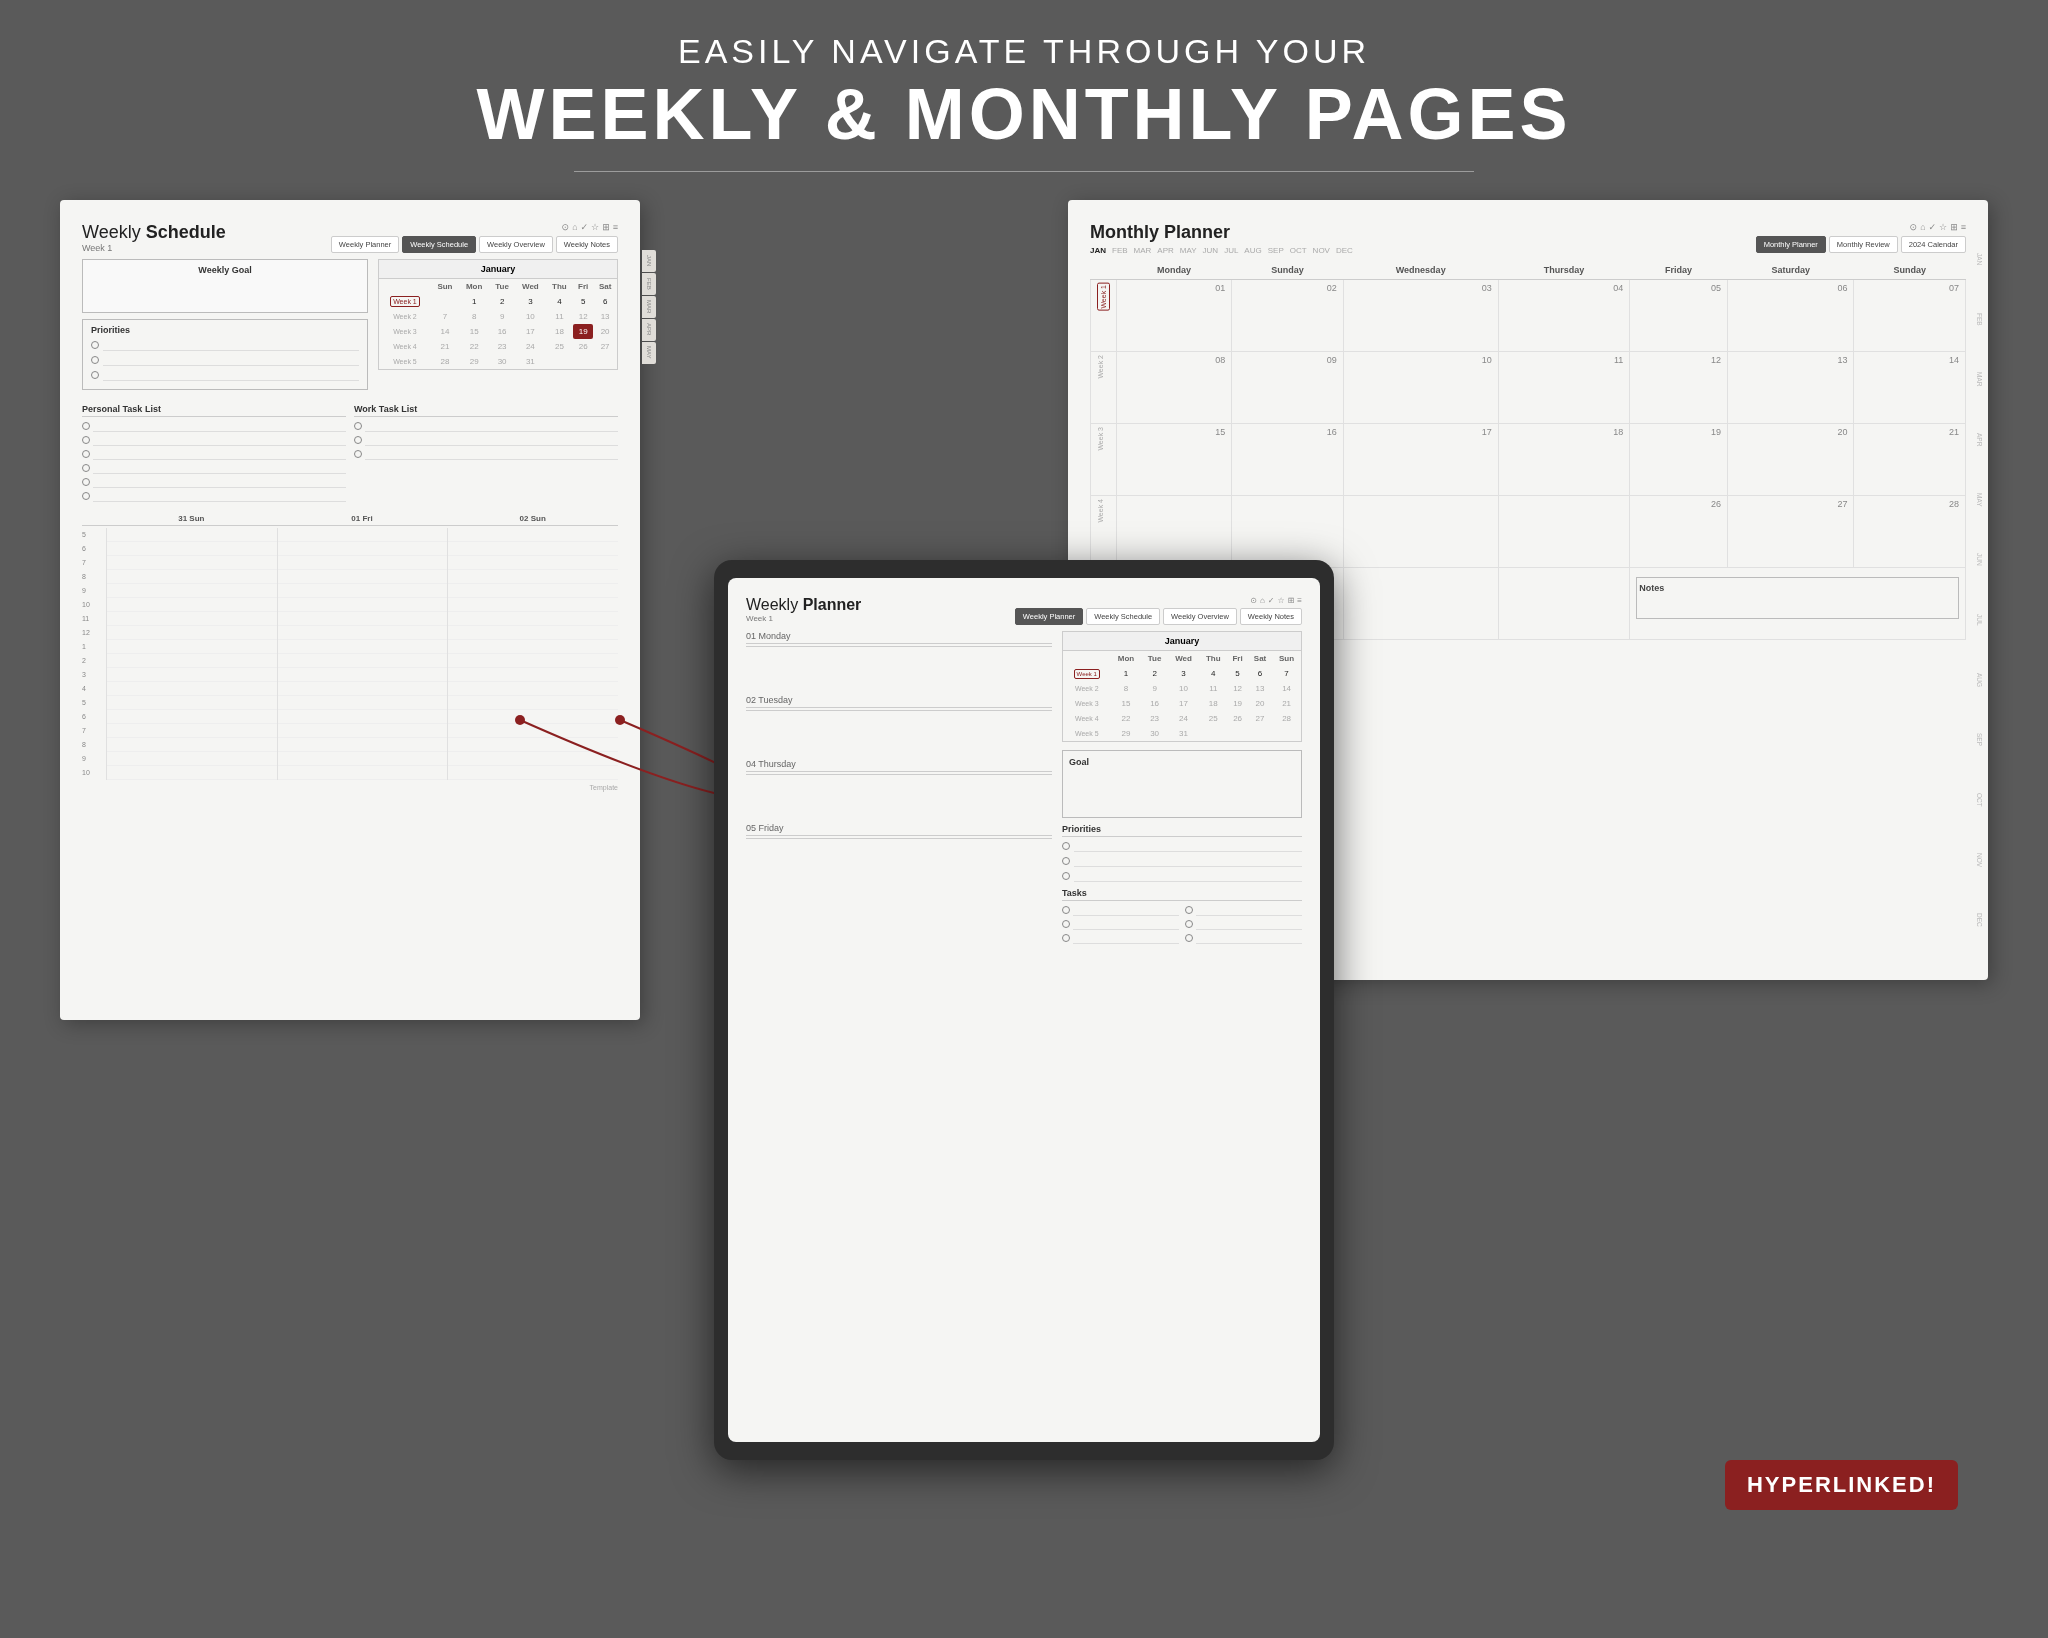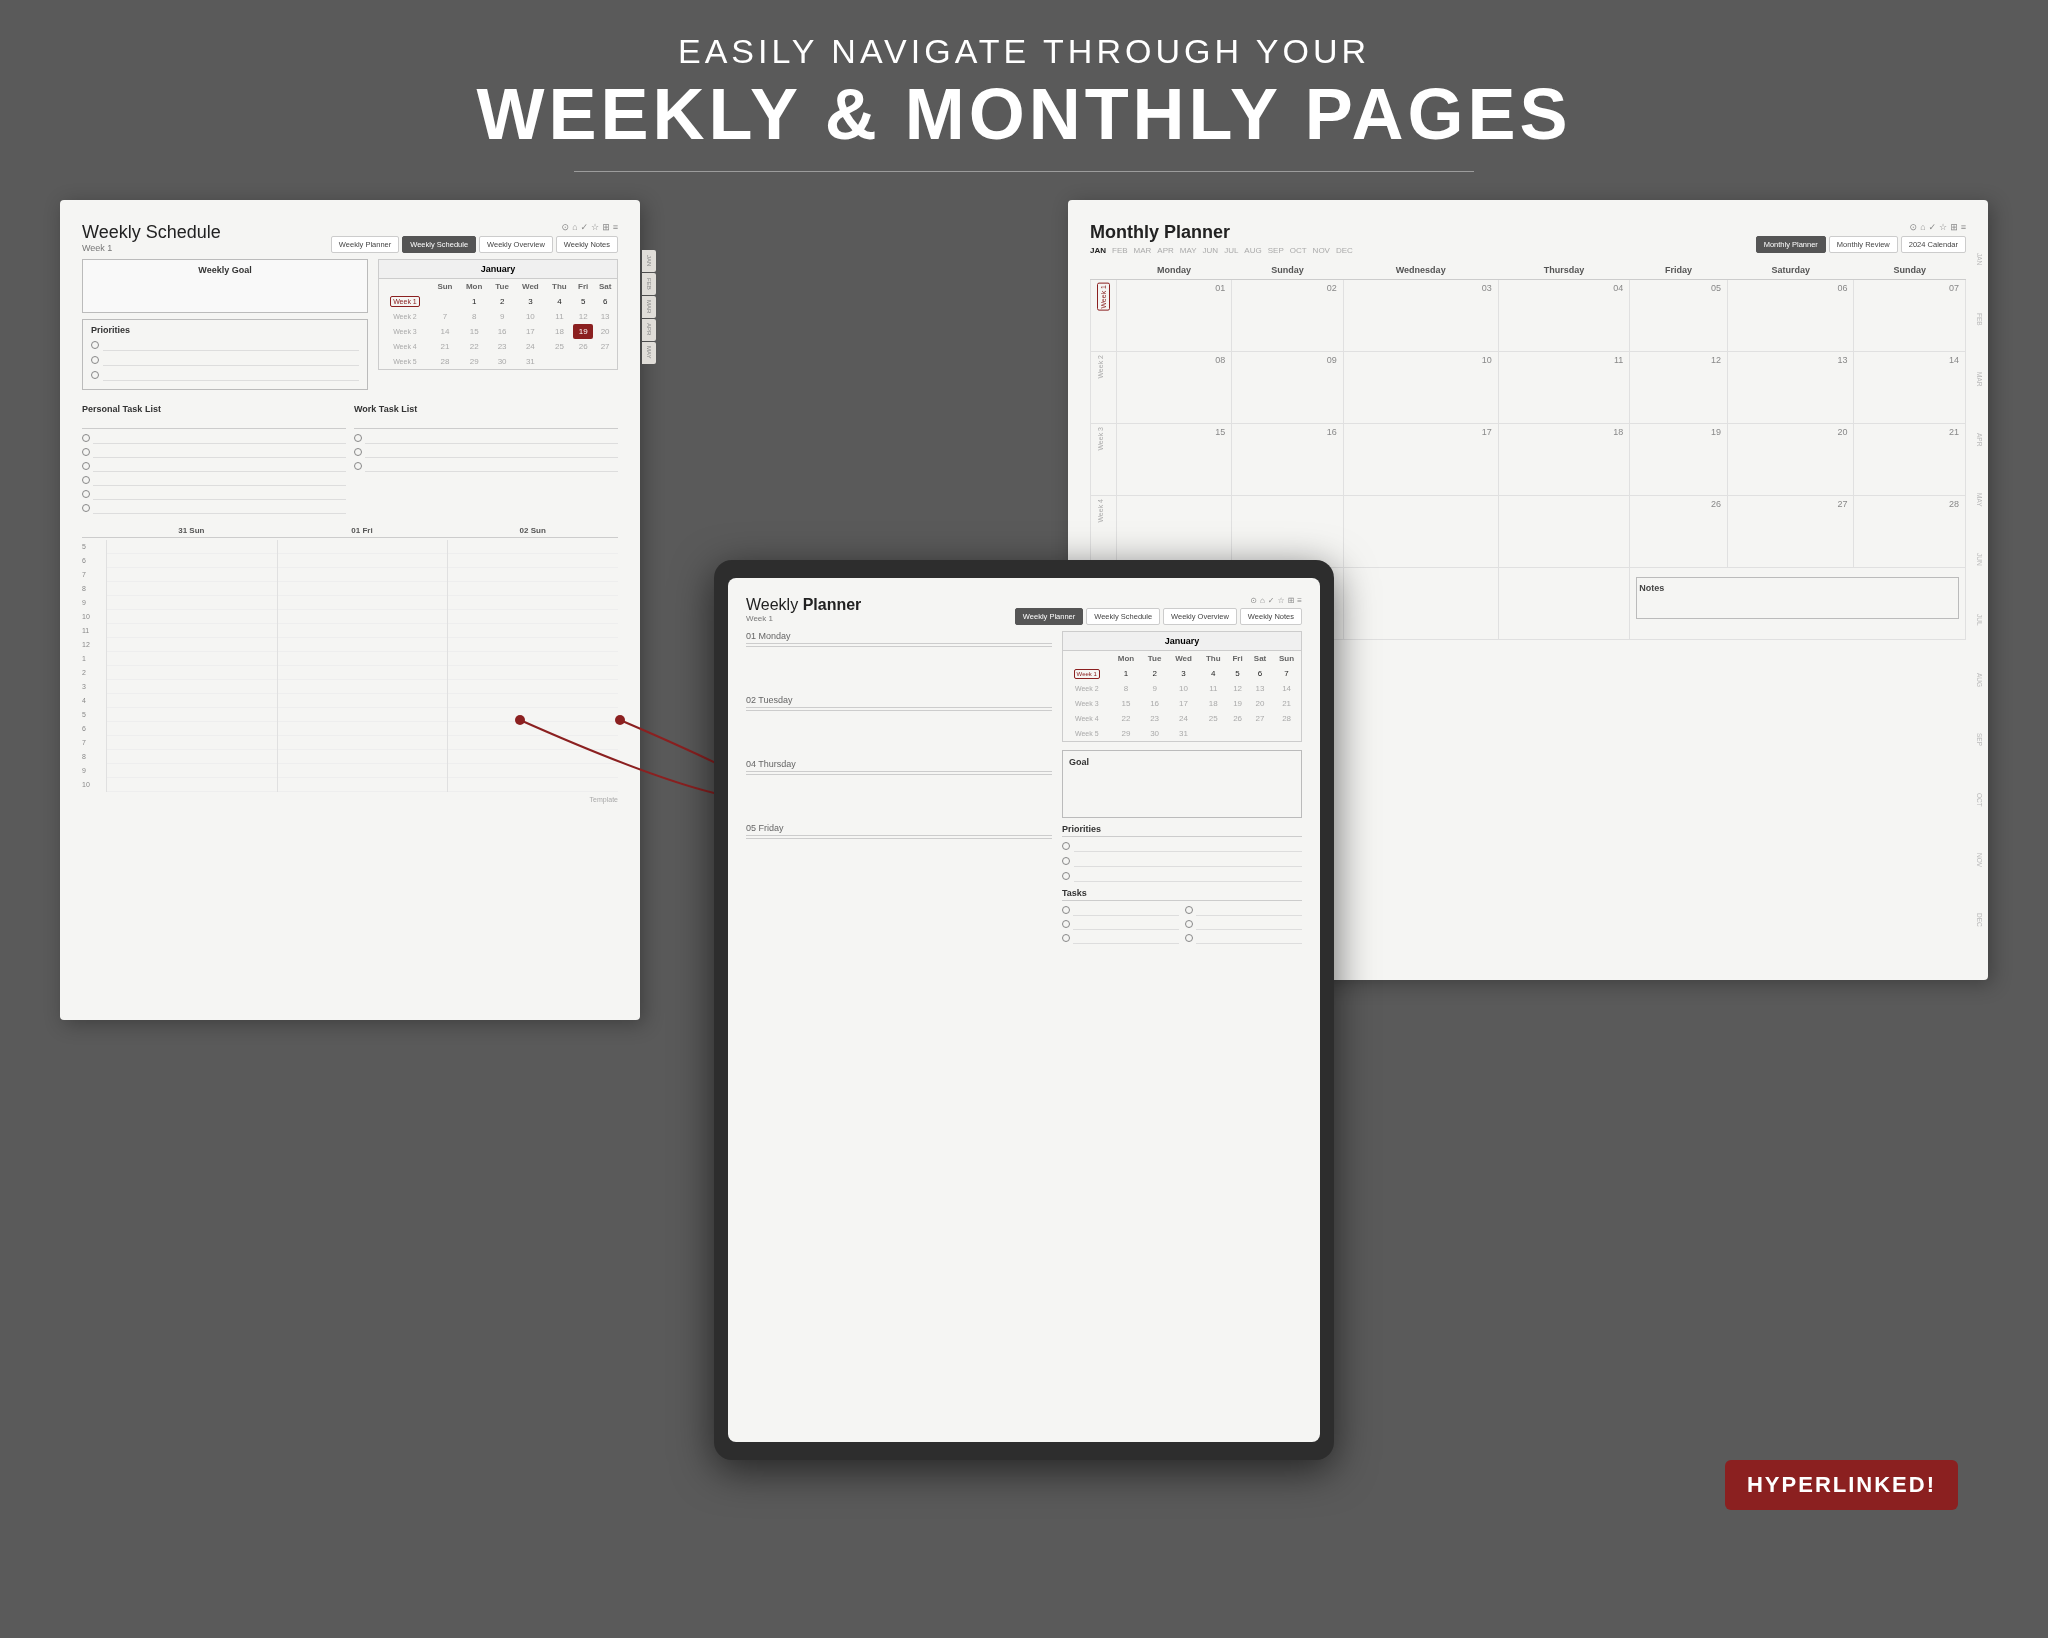--- a/index.html
+++ b/index.html
@@ -195,21 +195,21 @@
       gap: 8px;
       margin-bottom: 6px;
     }
     .task-col { flex: 1; }
     .task-col-title {
       font-size: 9px;
       font-weight: 600;
       color: #333;
       margin-bottom: 3px;
       border-bottom: 0.5px solid #ccc;
-      padding-bottom: 14px;
+      padding-bottom: 2px;
     }
     .task-item {
       display: flex;
       align-items: center;
       gap: 3px;
       margin-bottom: 2px;
       font-size: 8px;
     }
     .time-grid-header {
       display: flex;
@@ -386,21 +386,21 @@
       <div style="background:#e0ddd8;width:14px;height:22px;border-radius:0 2px 2px 0;font-size:6px;display:flex;align-items:center;justify-content:center;writing-mode:vertical-rl;color:#888;">FEB</div>
       <div style="background:#e0ddd8;width:14px;height:22px;border-radius:0 2px 2px 0;font-size:6px;display:flex;align-items:center;justify-content:center;writing-mode:vertical-rl;color:#888;">MAR</div>
       <div style="background:#e0ddd8;width:14px;height:22px;border-radius:0 2px 2px 0;font-size:6px;display:flex;align-items:center;justify-content:center;writing-mode:vertical-rl;color:#888;">APR</div>
       <div style="background:#e0ddd8;width:14px;height:22px;border-radius:0 2px 2px 0;font-size:6px;display:flex;align-items:center;justify-content:center;writing-mode:vertical-rl;color:#888;">MAY</div>
     </div>
 
     <div class="header-row">
       <div>
         <div style="font-size:18px;color:#222;">
           <span style="font-weight:300;">Weekly</span>
-          <span style="font-weight:400;">Schedule</span>
+          <span style="font-weight:700;">Schedule</span>
         </div>
         <div style="font-size:9px;color:#777;">Week 1</div>
       </div>
       <div style="display:flex;flex-direction:column;align-items:flex-end;gap:4px;">
         <div style="display:flex;gap:3px;">
           <span style="font-size:9px;color:#888;">⊙</span>
           <span style="font-size:9px;color:#888;">⌂</span>
           <span style="font-size:9px;color:#888;">✓</span>
           <span style="font-size:9px;color:#888;">☆</span>
           <span style="font-size:9px;color:#888;">⊞</span>

